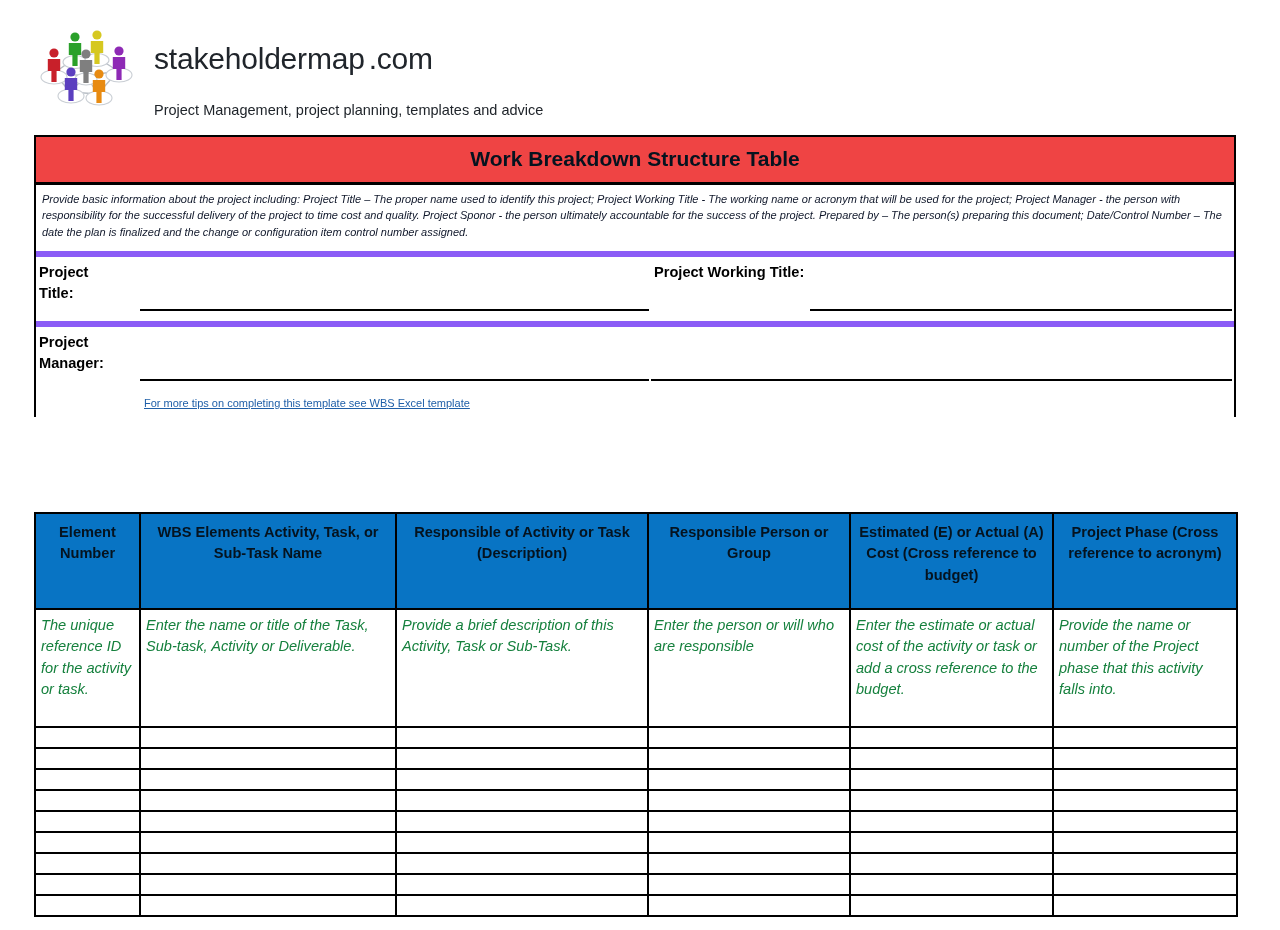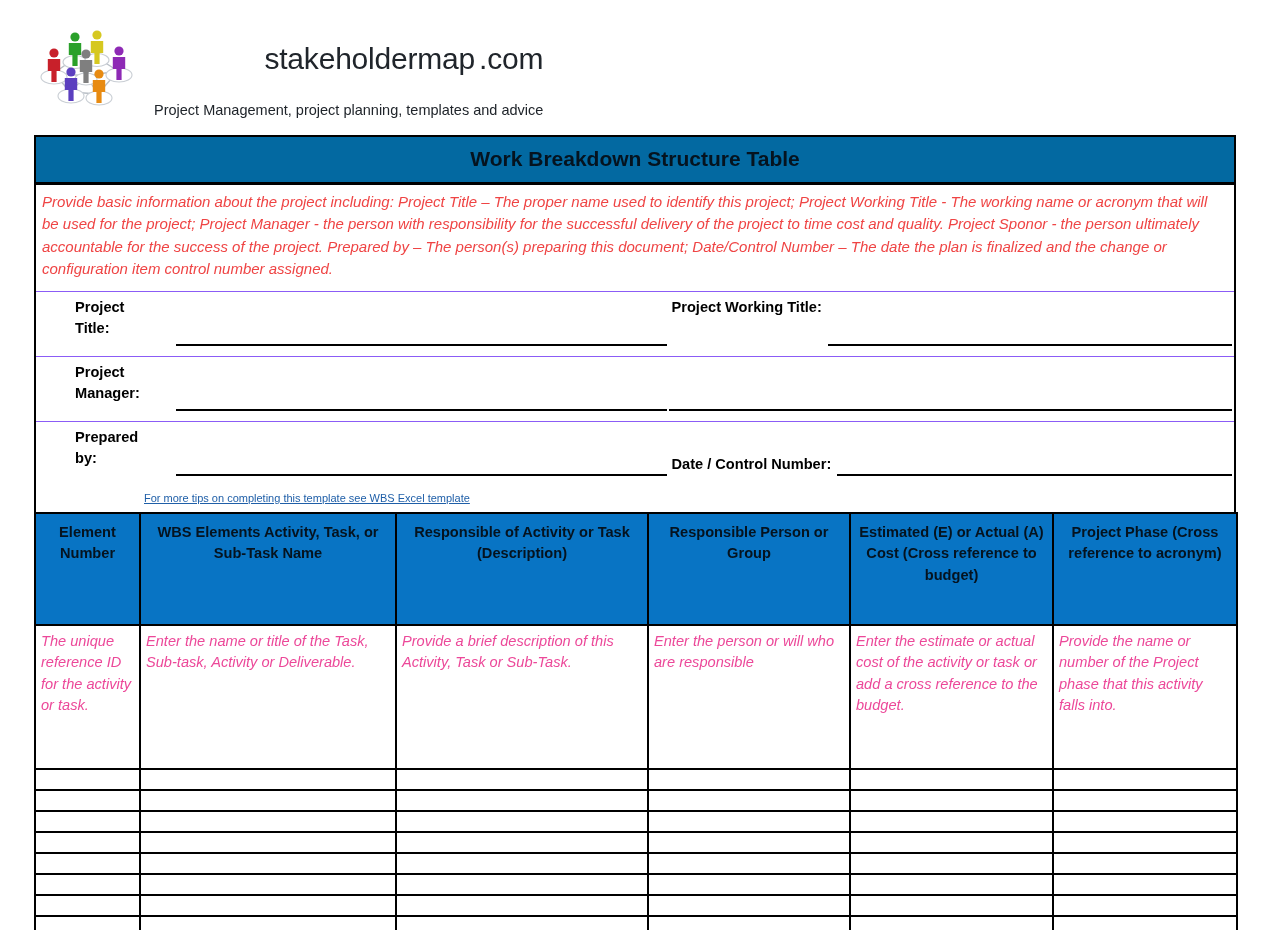--- a/index.html
+++ b/index.html
@@ -28,21 +28,20 @@
     align-items: flex-start;
   }
   .brand-logo {
     width: 108px;
     height: 82px;
     flex: 0 0 auto;
   }
   .brand-text {
     margin-left: 12px;
     padding-top: 18px;
-    text-align: right;
   }
   .brand-title {
     font-size: 30px;
     color: #20252b;
     letter-spacing: -0.2px;
     line-height: 1;
     white-space: nowrap;
   }
   .brand-title .tld {
     margin-left: 4px;
@@ -60,51 +59,50 @@
     left: 34px;
     top: 135px;
     width: 1202px;
     box-sizing: border-box;
     border: 2px solid #000000;
     border-bottom: none;
     background: #ffffff;
   }
 
   .title-bar {
-    background: #0369a1;
+    background: #ef4444;
     border-bottom: 3px solid #000000;
     text-align: center;
     padding: 10px 0 11px 0;
   }
   .title-bar-text {
     font-size: 21px;
     font-weight: bold;
     color: #05131f;
   }
 
   
   .instructions {
     padding: 6px 6px 10px 6px;
     border-bottom: 1px solid #ffffff;
   }
   .instructions p {
     margin: 0;
-    font-size: 15px;
+    font-size: 11px;
     font-style: italic;
-    color: #ef4444;
+    color: #0f172a;
     line-height: 1.49;
   }
 
   
   .info-row {
     display: flex;
-    border-top: 1px solid #8b5cf6;
+    border-top: 6px solid #8b5cf6;
     align-items: stretch;
     min-height: 64px;
-    padding-left: 36px;
   }
   .info-row:first-of-type {
     border-top: 2px solid #000000;
   }
   .info-cell {
     display: flex;
     align-items: stretch;
     box-sizing: border-box;
   }
   .info-cell.left { width: 615px; }
@@ -166,31 +164,31 @@
   }
 
   .grid th {
     background: #0874c4;
     color: #05131f;
     font-size: 14.6px;
     font-weight: bold;
     text-align: center;
     vertical-align: top;
     padding: 8px 3px 0 3px;
-    height: 112px;
+    height: 96px;
     line-height: 1.47;
   }
 
   td.example {
-    color: #ec4899;
+    color: #15803d;
     font-style: italic;
     font-size: 14.6px;
     line-height: 1.46;
     padding: 5px 4px 0 5px;
-    height: 144px;
+    height: 118px;
     border-radius: 24px;
   }
 
   tr.blank-row td {
     height: 21px;
   }
 
   
   col.c0 { width: 105px; }
   col.c1 { width: 256px; }
@@ -297,31 +295,20 @@
       <div class="info-cell left">
         <div class="info-label w-narrow">Project
 Manager:</div>
         <div class="info-blank"></div>
       </div>
       <div class="info-cell right">
         <div class="info-blank"></div>
       </div>
     </div>
 
-    <div class="info-row">
-      <div class="info-cell left">
-        <div class="info-label w-narrow">Prepared
-by:</div>
-        <div class="info-blank"></div>
-      </div>
-      <div class="info-cell right">
-        <div class="info-label w-auto info-label-bottom">Date / Control Number:</div>
-        <div class="info-blank"></div>
-      </div>
-    </div>
 
     <div class="link-row">
       <a class="tpl-link" href="#">For more tips on completing this template see WBS Excel template</a>
     </div>
   </div>
 
   <table class="grid" style="position:absolute; left:34px; top:512px;">
     <colgroup>
       <col class="c0">
         <col class="c1">

